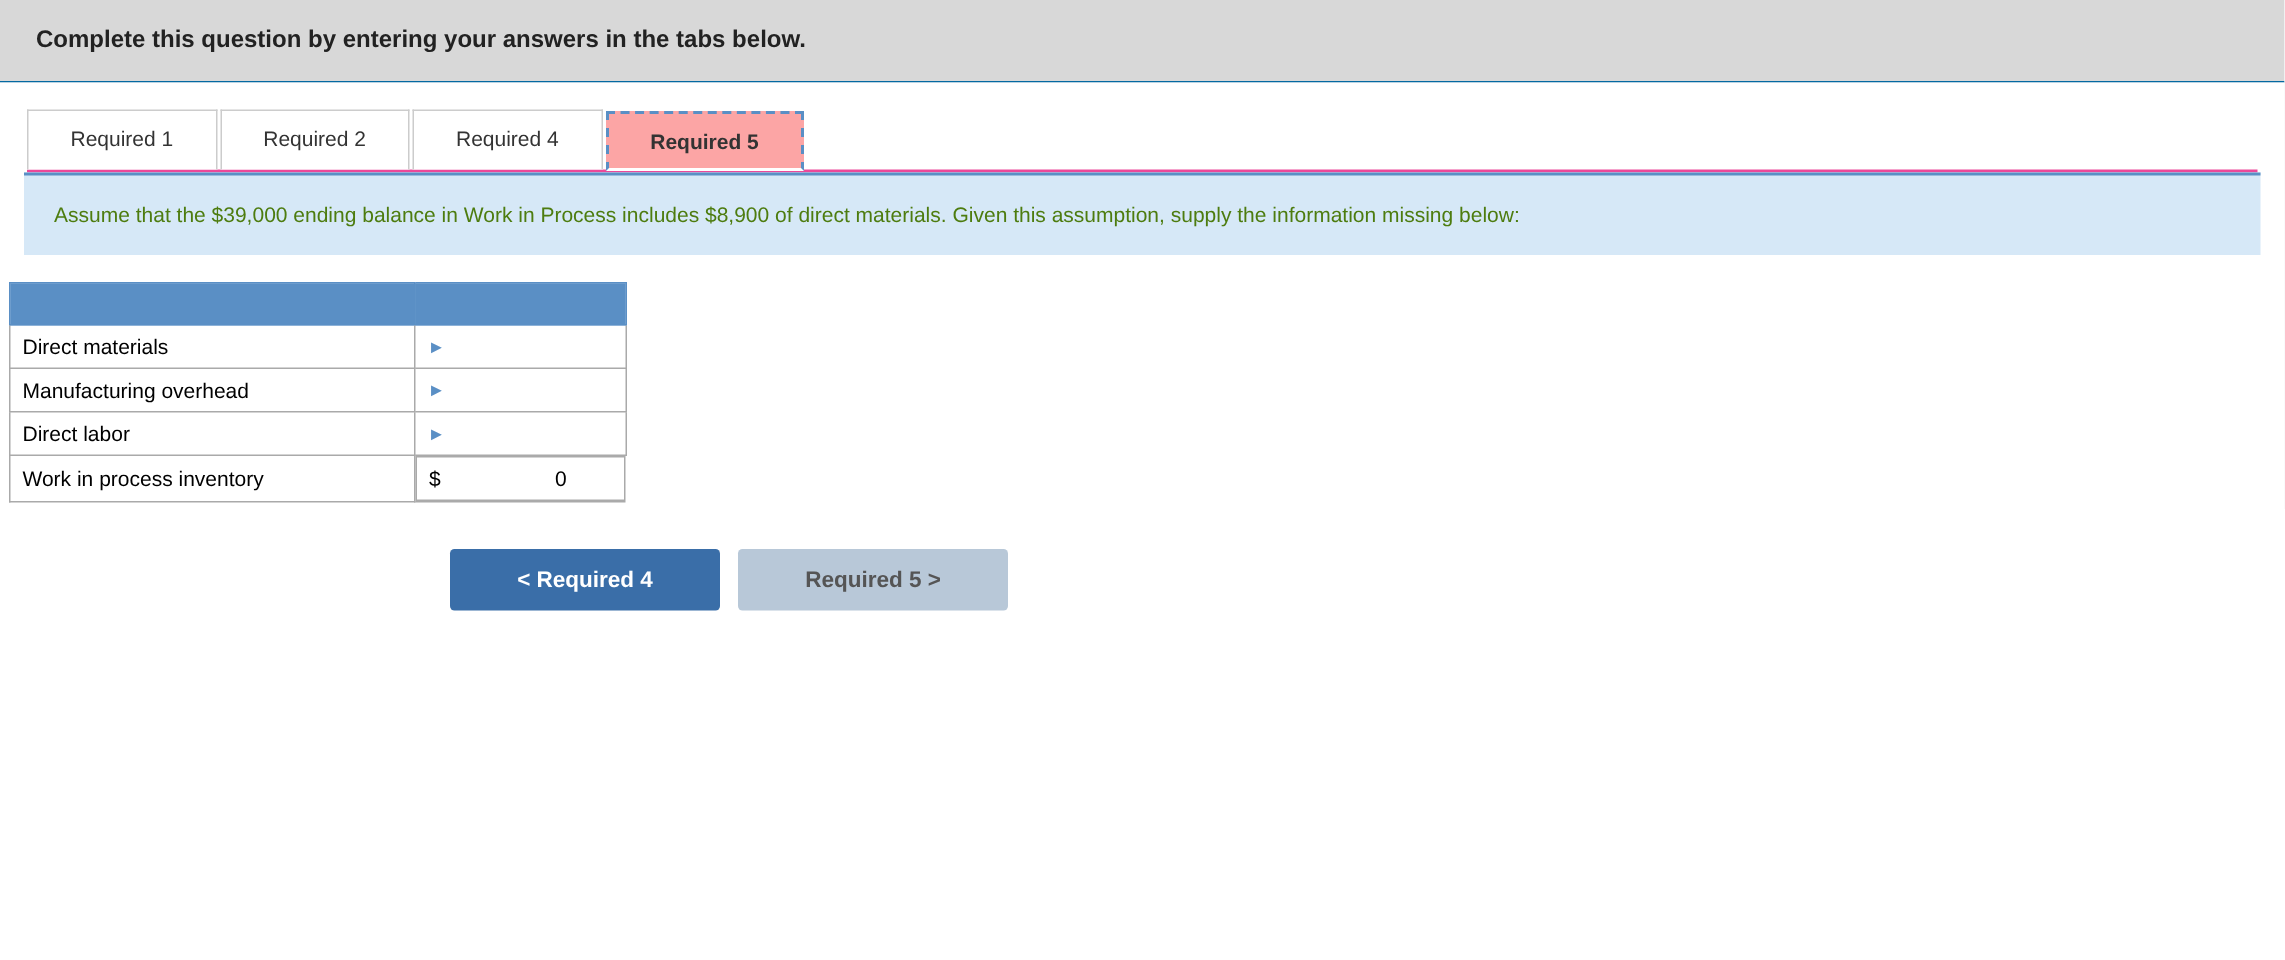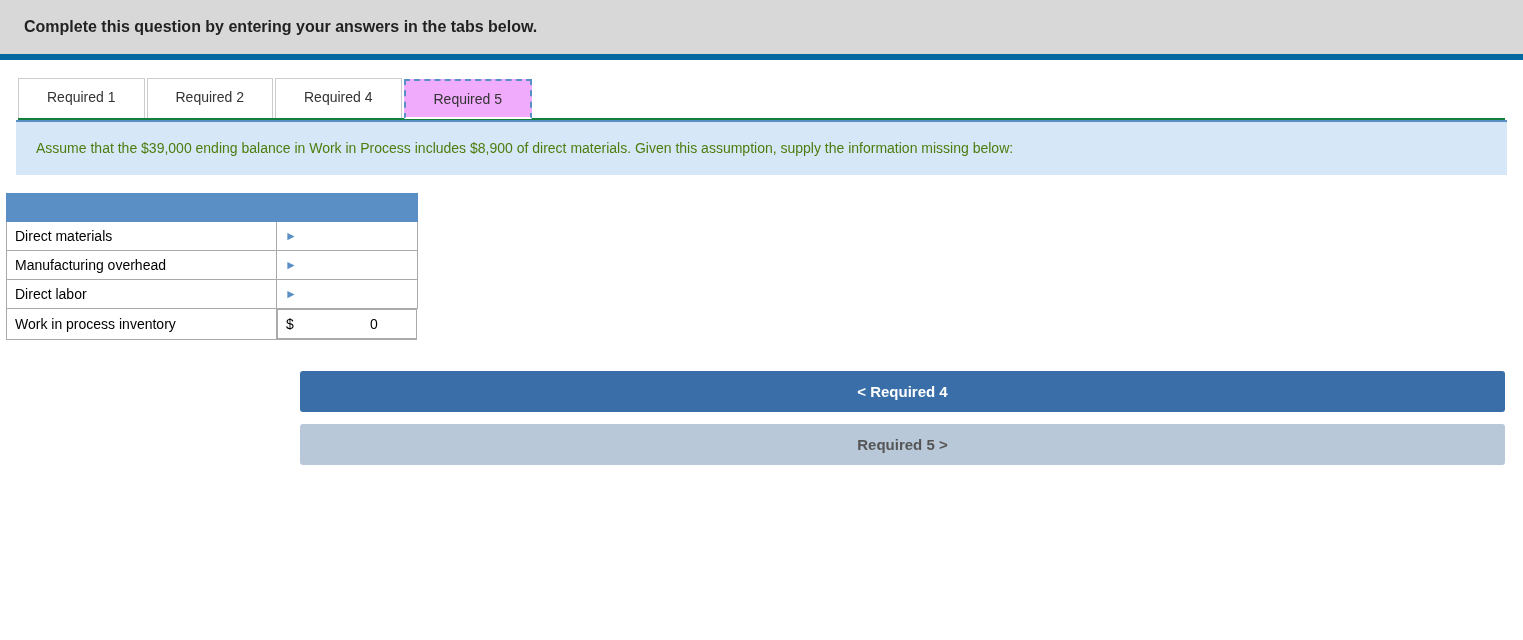--- a/index.html
+++ b/index.html
@@ -20,59 +20,59 @@
       background: #fff;
       width: 1523px;
       min-height: 640px;
       display: flex;
       flex-direction: column;
     }
 
     .header-bar {
       background: #d8d8d8;
       padding: 18px 24px;
-      border-bottom: 6px solid #0369a1;
+      border-bottom: 1px solid #0369a1;
     }
 
     .header-bar h2 {
       font-size: 16px;
       font-weight: bold;
       color: #222;
     }
 
     .content-area {
       background: #fff;
       padding: 0;
       flex: 1;
     }
 
     
     .tabs-container {
       display: flex;
       flex-direction: row;
-      border-bottom: 2px solid #15803d;
+      border-bottom: 2px solid #ec4899;
       margin: 18px 18px 0 18px;
     }
 
     .tab {
       padding: 10px 28px;
       border: 1px solid #ccc;
       border-bottom: none;
       background: #fff;
       cursor: pointer;
       font-size: 14px;
       color: #333;
       margin-right: 2px;
     }
 
     .tab.active {
       border: 2px dashed #5a8fc5;
       border-bottom: 2px solid #fff;
-      font-weight: normal;
-      background: #f0abfc;
+      font-weight: bold;
+      background: #fca5a5;
       position: relative;
       bottom: -1px;
     }
 
     
     .description-box {
       background: #d6e8f7;
       padding: 16px 20px;
       margin: 0 16px;
       font-size: 14px;
@@ -154,21 +154,21 @@
 
     
     .wip-row td:last-child {
       display: flex;
       align-items: center;
     }
 
     
     .buttons-row {
       display: flex;
-      flex-direction: column;
+      flex-direction: row;
       gap: 12px;
       margin: 28px 18px 30px 300px;
     }
 
     .btn-required4 {
       background: #3a6ea8;
       color: #fff;
       border: none;
       padding: 12px 32px;
       font-size: 15px;

